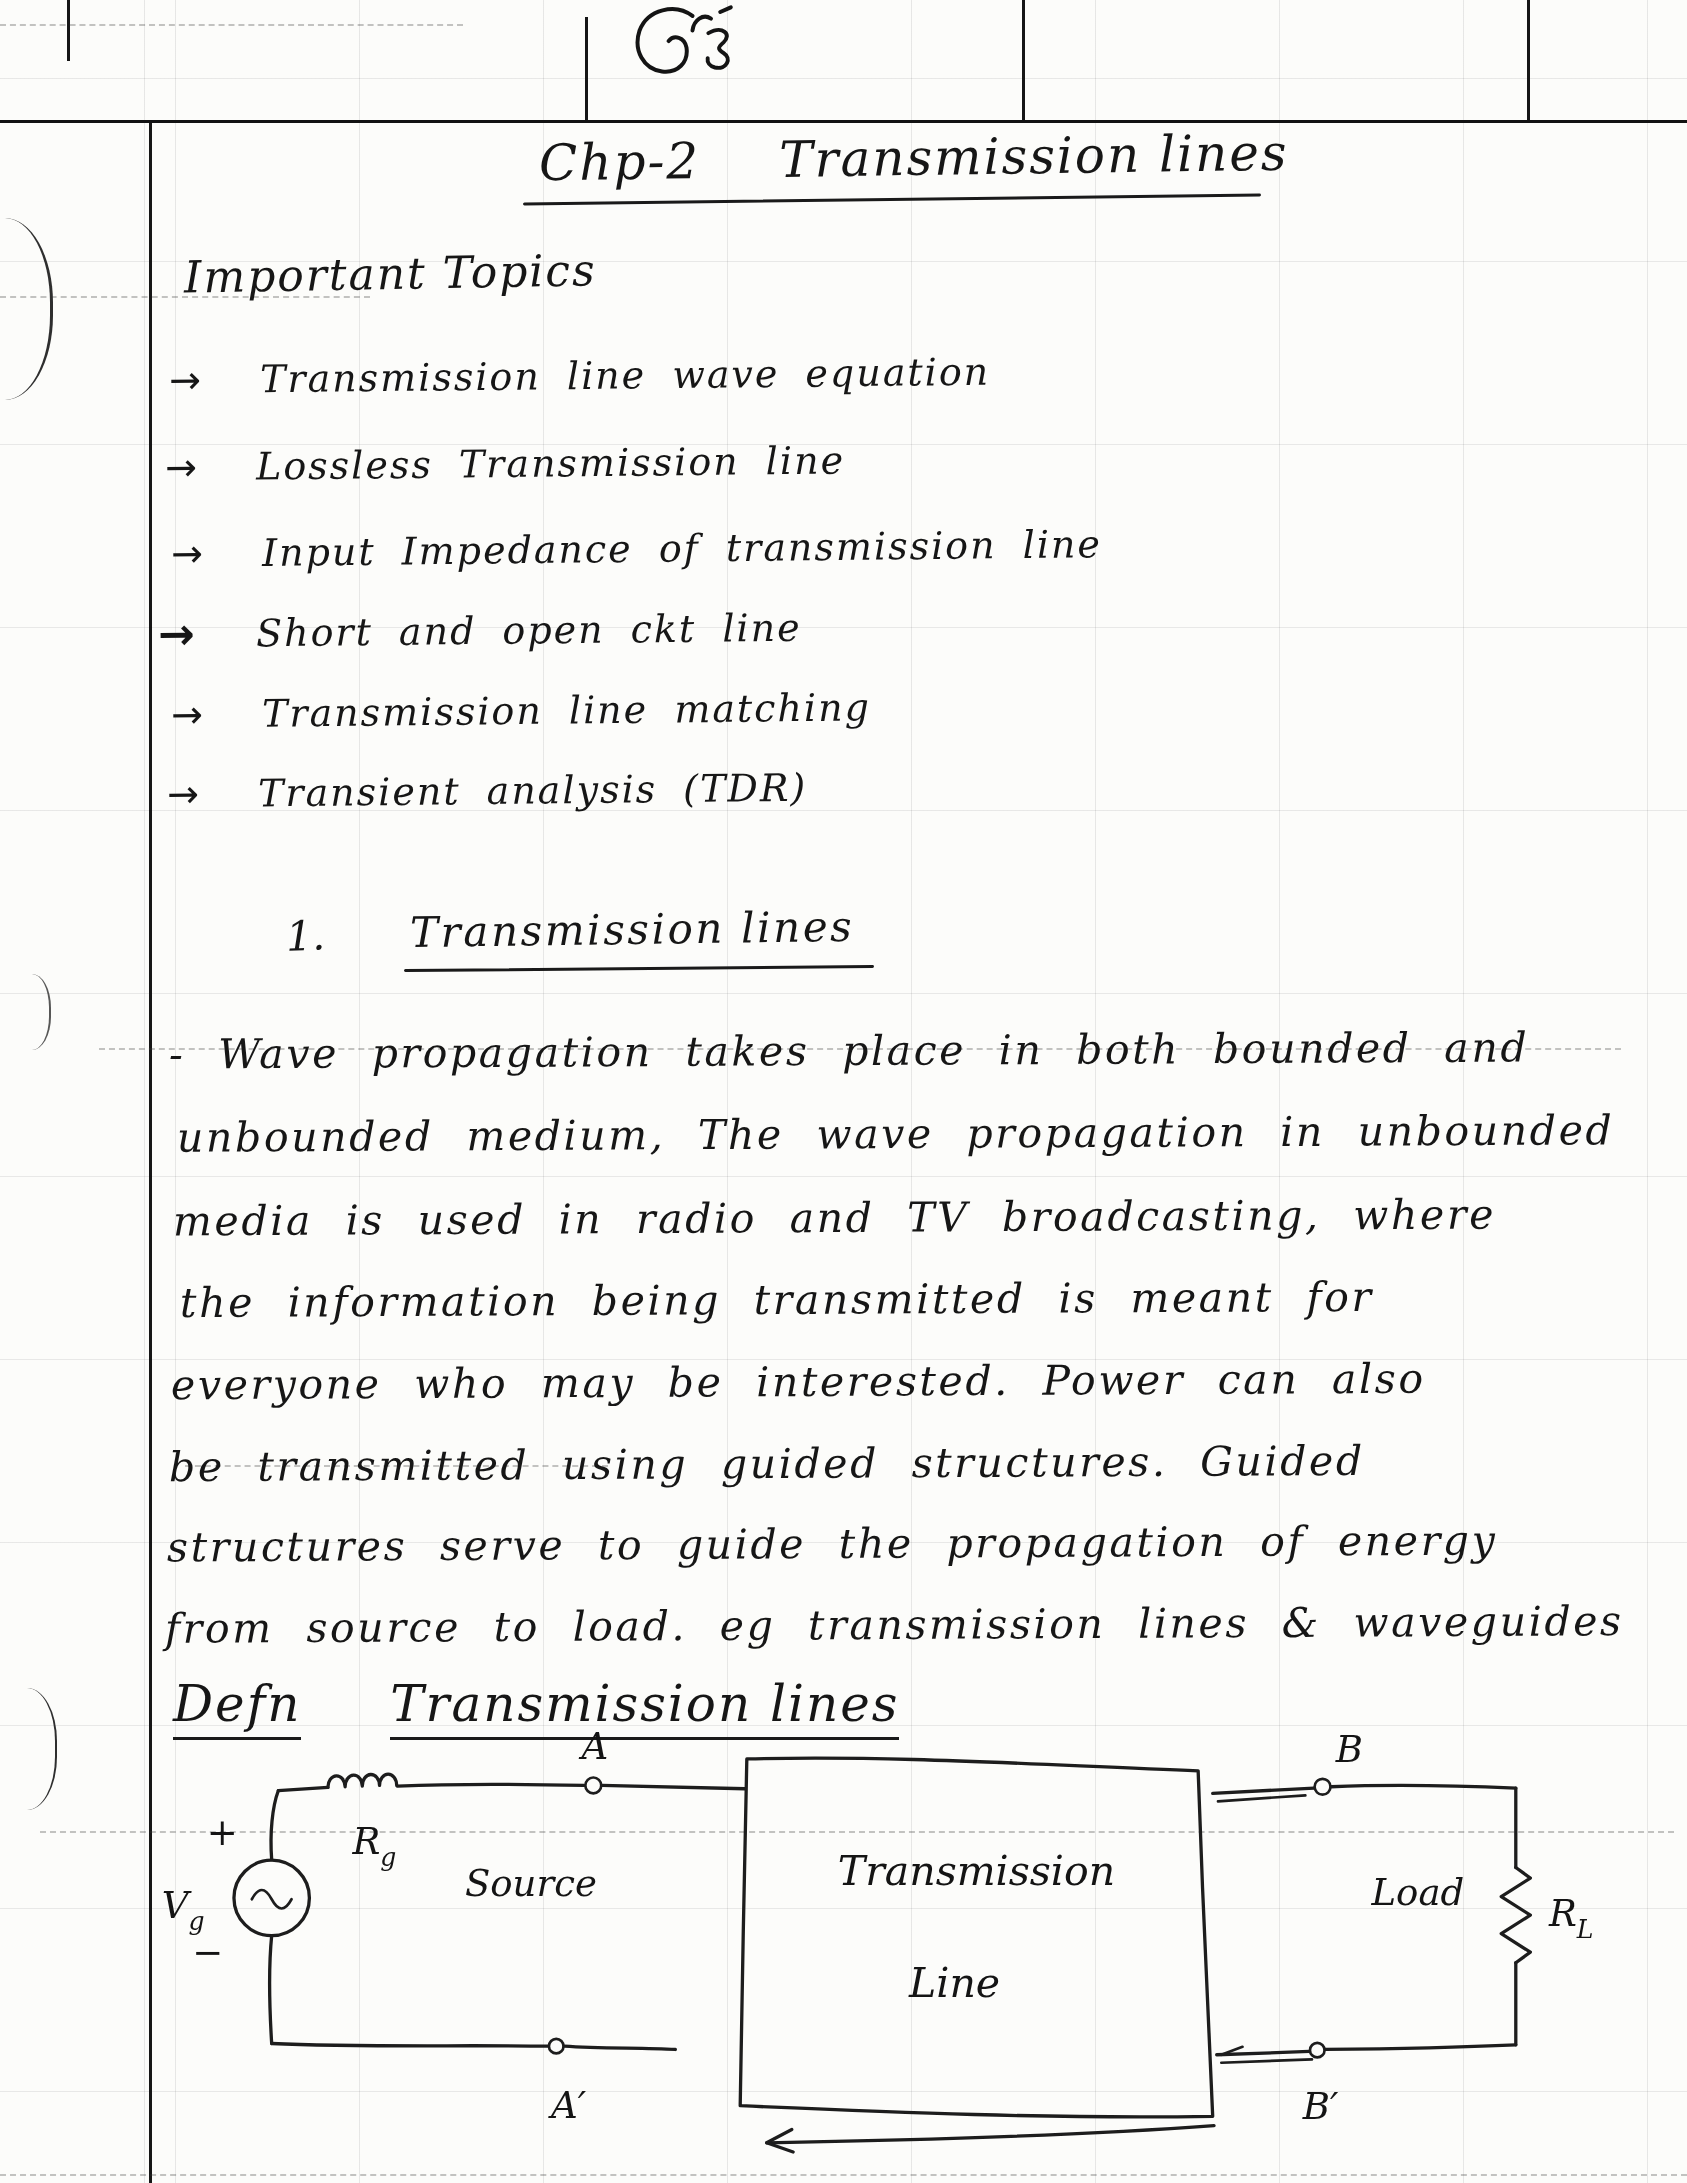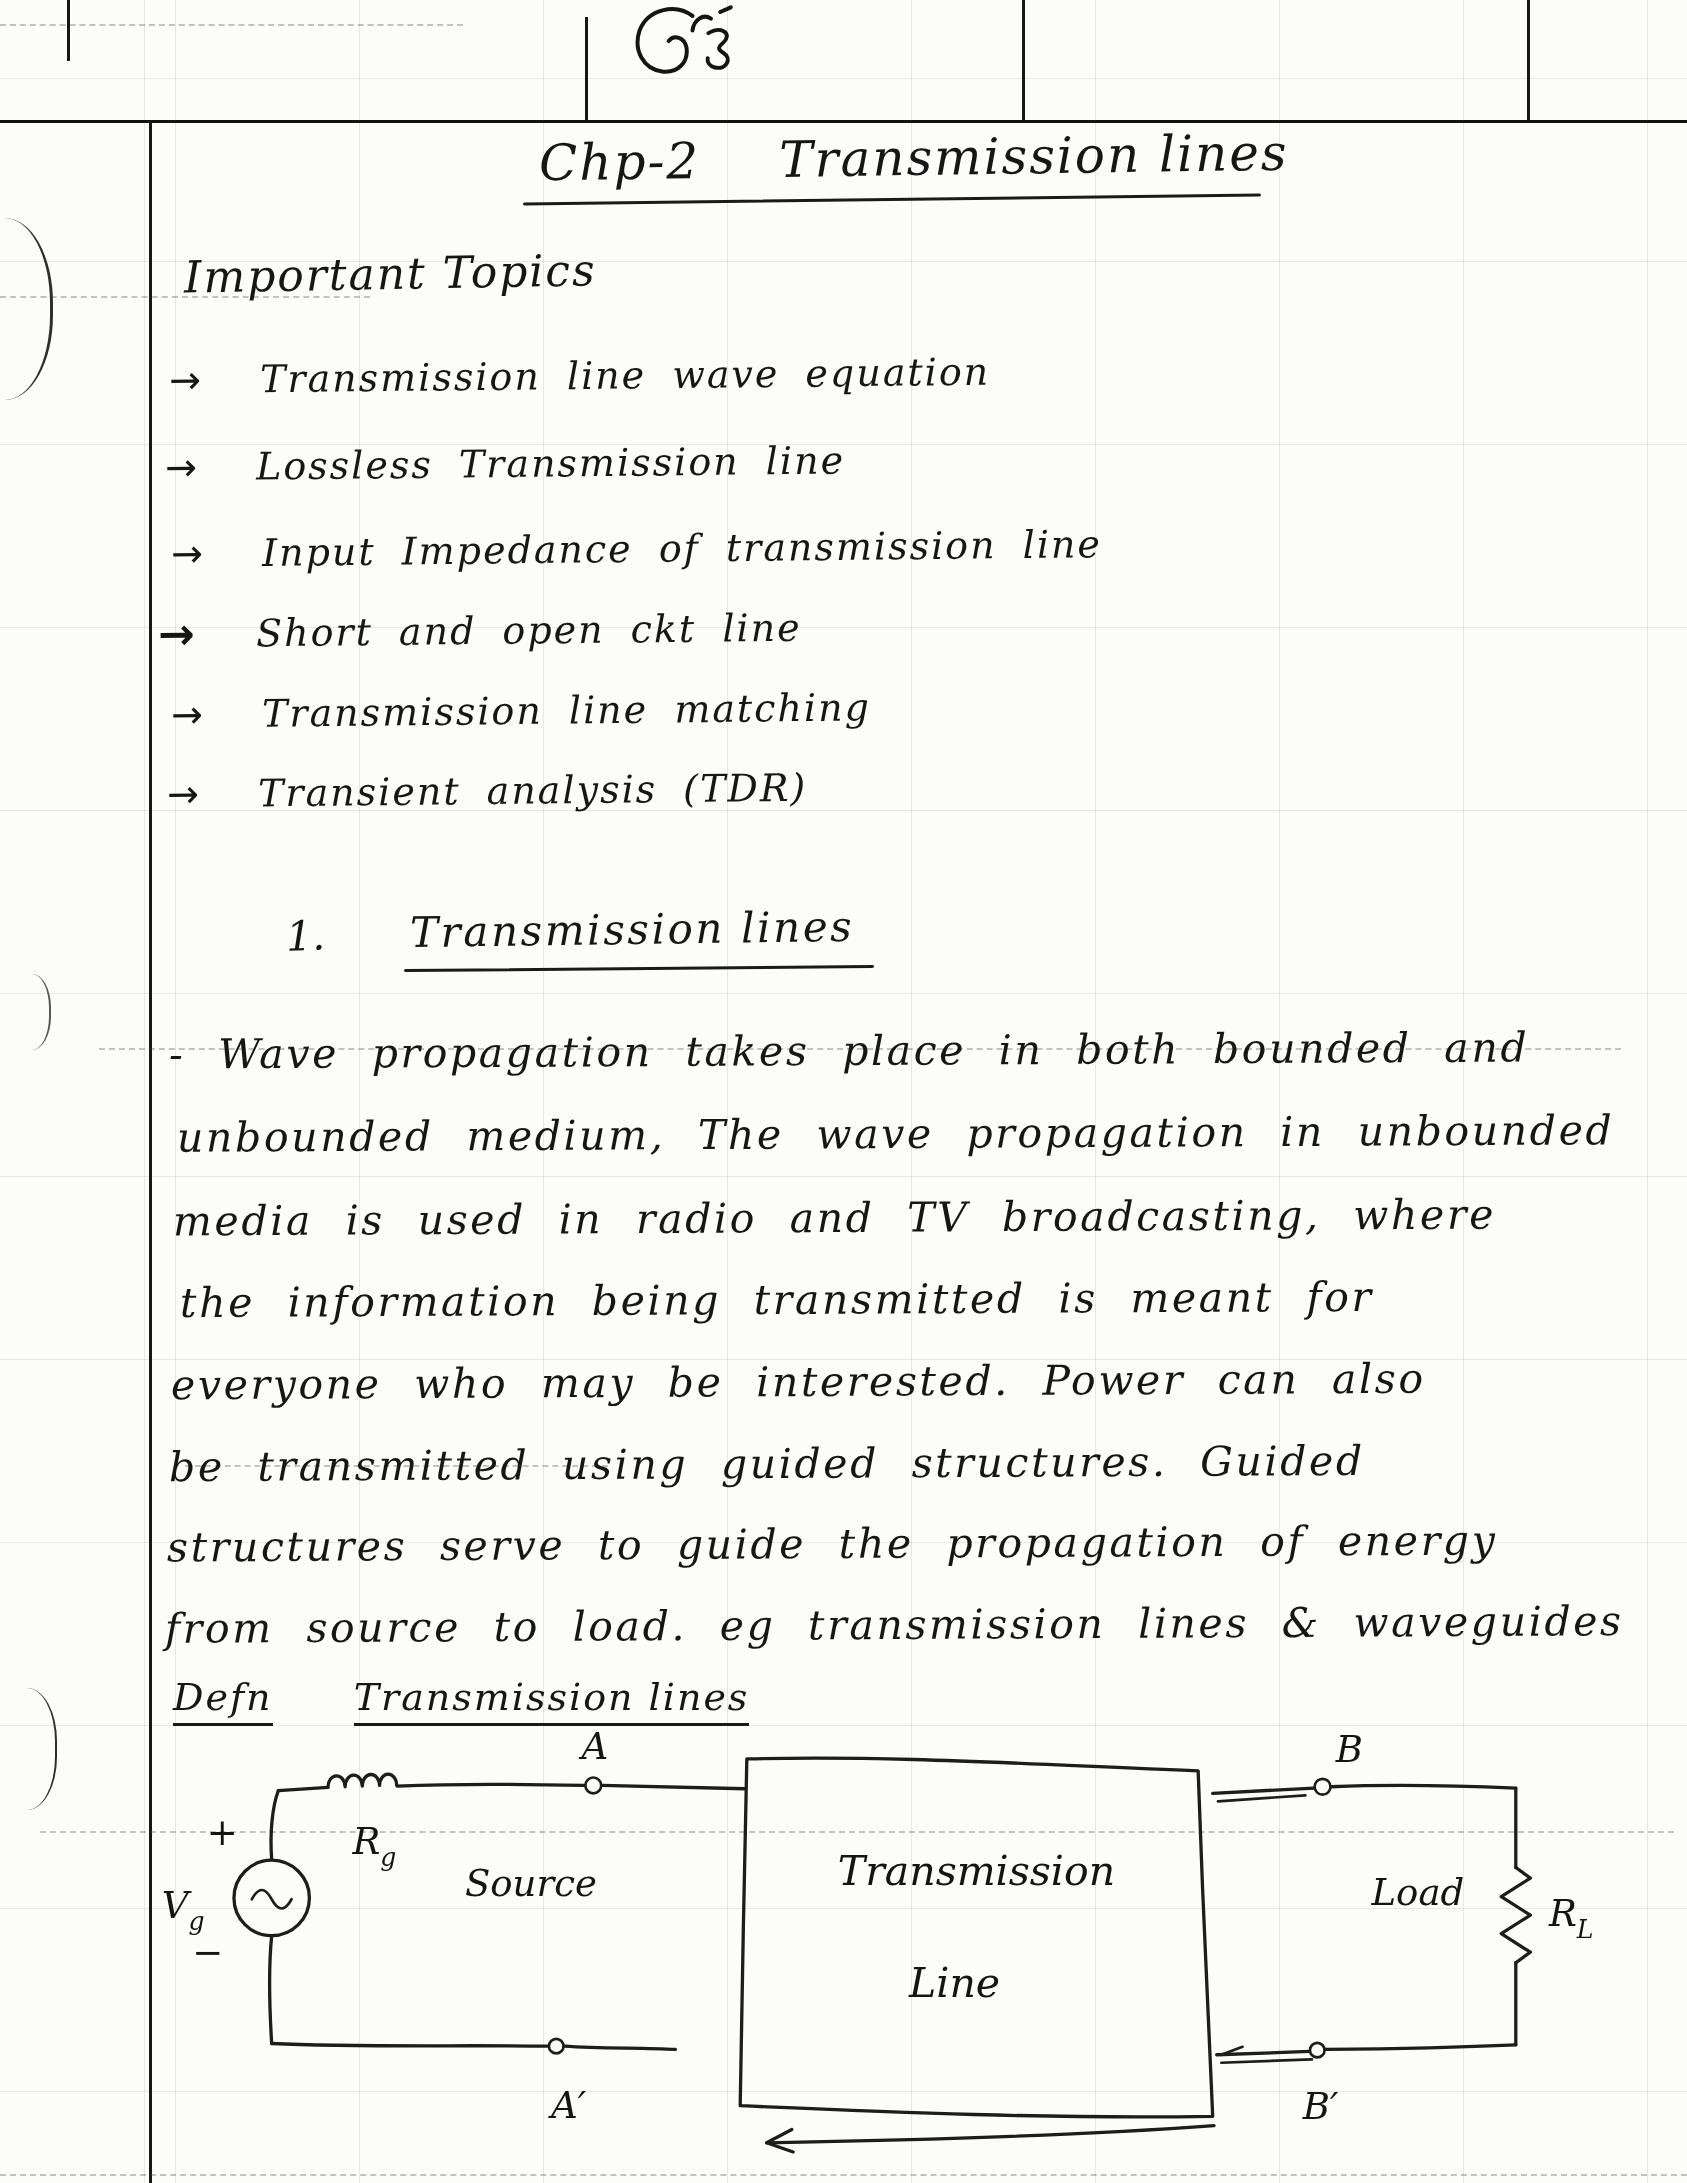--- a/index.html
+++ b/index.html
@@ -20,21 +20,21 @@
   .arc{position:absolute;border-right:3.3px solid #2e2e2e;border-left:none;
        border-radius:0 60px 60px 0 / 0 106px 106px 0;}
   .title{font-size:50px;letter-spacing:2px;display:flex;gap:79px;transform:rotate(-0.8deg);}
   .topics-heading{font-size:44px;letter-spacing:2px;transform:rotate(-1deg);}
   .topic{display:flex;font-size:38px;letter-spacing:2px;word-spacing:12px;transform:rotate(-0.6deg);}
   .topic .arrow{width:91px;font-style:normal;font-family:"DejaVu Sans",sans-serif;}
   .topic.bold .arrow{font-weight:bold;transform:scale(1.15);}
   .para{font-size:41px;letter-spacing:2.6px;word-spacing:17px;transform:rotate(-0.3deg);}
   .sec-num{font-size:41px;}
   .sec-title{font-size:42px;letter-spacing:2.6px;}
-  .defn{font-size:38px;letter-spacing:2px;}
+  .defn{font-size:50px;letter-spacing:2px;}
   .defn .u{border-bottom:3.3px solid #1a1a1a;padding-bottom:4px;}
   svg .wire{stroke:#1d1d1d;stroke-width:5;fill:none;stroke-linecap:round;stroke-linejoin:round;}
   svg .thin{stroke-width:4;}
   svg .d-text{font:italic 56px "DejaVu Serif", serif;fill:#141414;}
   svg .d-sub{font-size:38px;}
   svg .d-big{font-size:62px;}
   svg .sym{stroke:#141414;stroke-width:6;fill:none;stroke-linecap:round;}
 </style>
 </head>
 <body>

